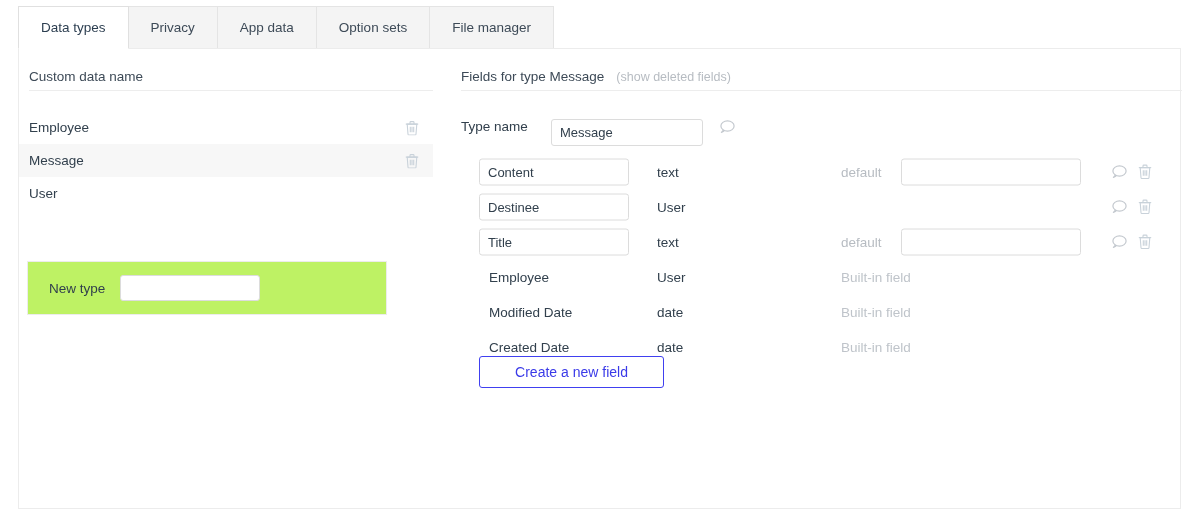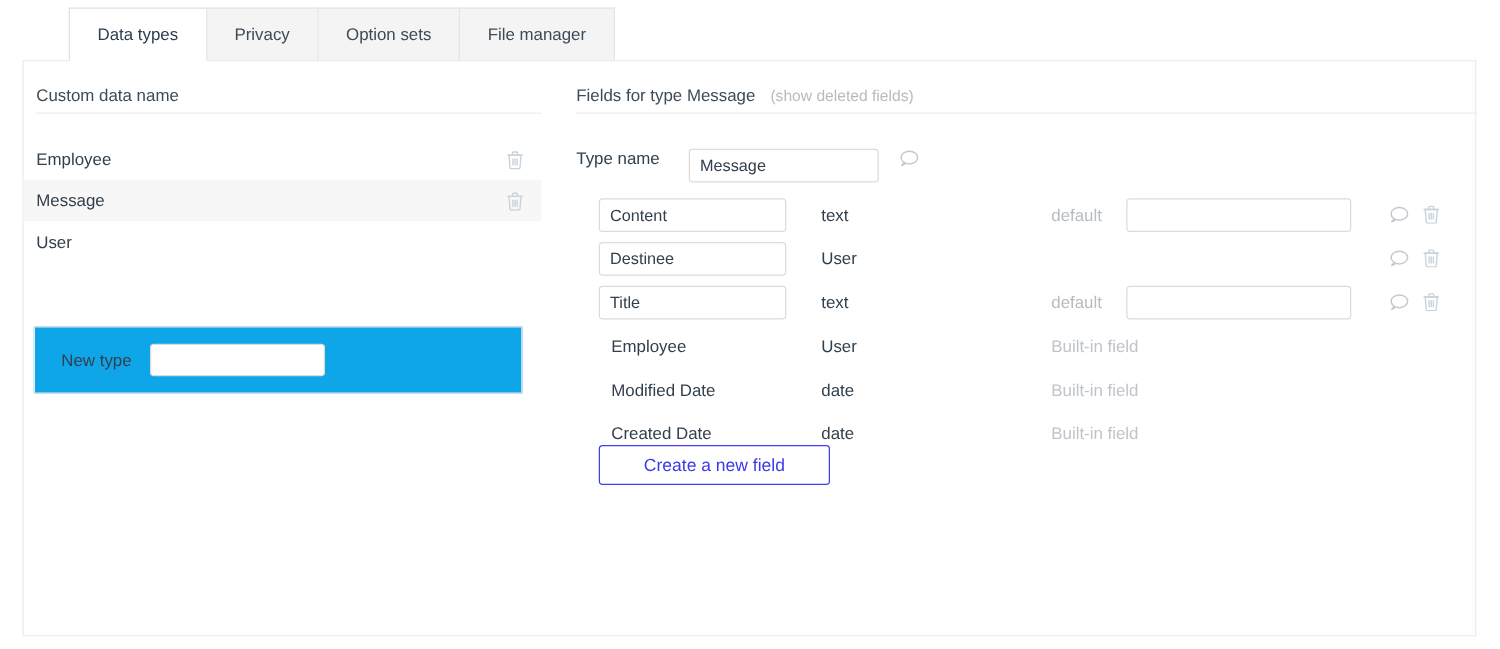--- a/index.html
+++ b/index.html
@@ -37,21 +37,20 @@
     color: #3d4a57;
     background: #f4f4f4;
     border: 1px solid #e4e4e4;
     border-left: none;
     box-sizing: border-box;
     cursor: pointer;
     white-space: nowrap;
   }
   .tab:first-child {
     border-left: 1px solid #e4e4e4;
-    margin-left: 37px;
   }
   .tab.active {
     background: #ffffff;
     border-color: #e0e0e0;
     border-bottom: 1px solid #ffffff;
     z-index: 3;
     color: #2c3e50;
   }
 
   
@@ -116,24 +115,24 @@
     top: 50%;
     transform: translateY(-50%);
     line-height: 0;
     cursor: pointer;
   }
 
   .new-type-box {
     position: absolute;
     left: 8px;
     top: 212px;
-    width: 391px;
+    width: 360px;
     height: 54px;
     border: 1px solid #ececec;
-    background: #0ea5e9;
+    background: #bef264;
     box-sizing: border-box;
     display: flex;
     align-items: center;
     padding-left: 21px;
   }
   .new-type-label {
     font-size: 13.5px;
     color: #32404d;
     margin-right: 15px;
     white-space: nowrap;
@@ -238,20 +237,23 @@
 <body>
 
 <div class="tabstrip" id="tabstrip">
     <div class="tab active">
       <span>Data types</span>
     </div>
     <div class="tab">
       <span>Privacy</span>
     </div>
     <div class="tab">
+      <span>App data</span>
+    </div>
+    <div class="tab">
       <span>Option sets</span>
     </div>
     <div class="tab">
       <span>File manager</span>
     </div>
   </div>
 
 <div class="frame">
 
   <div class="left-panel">

